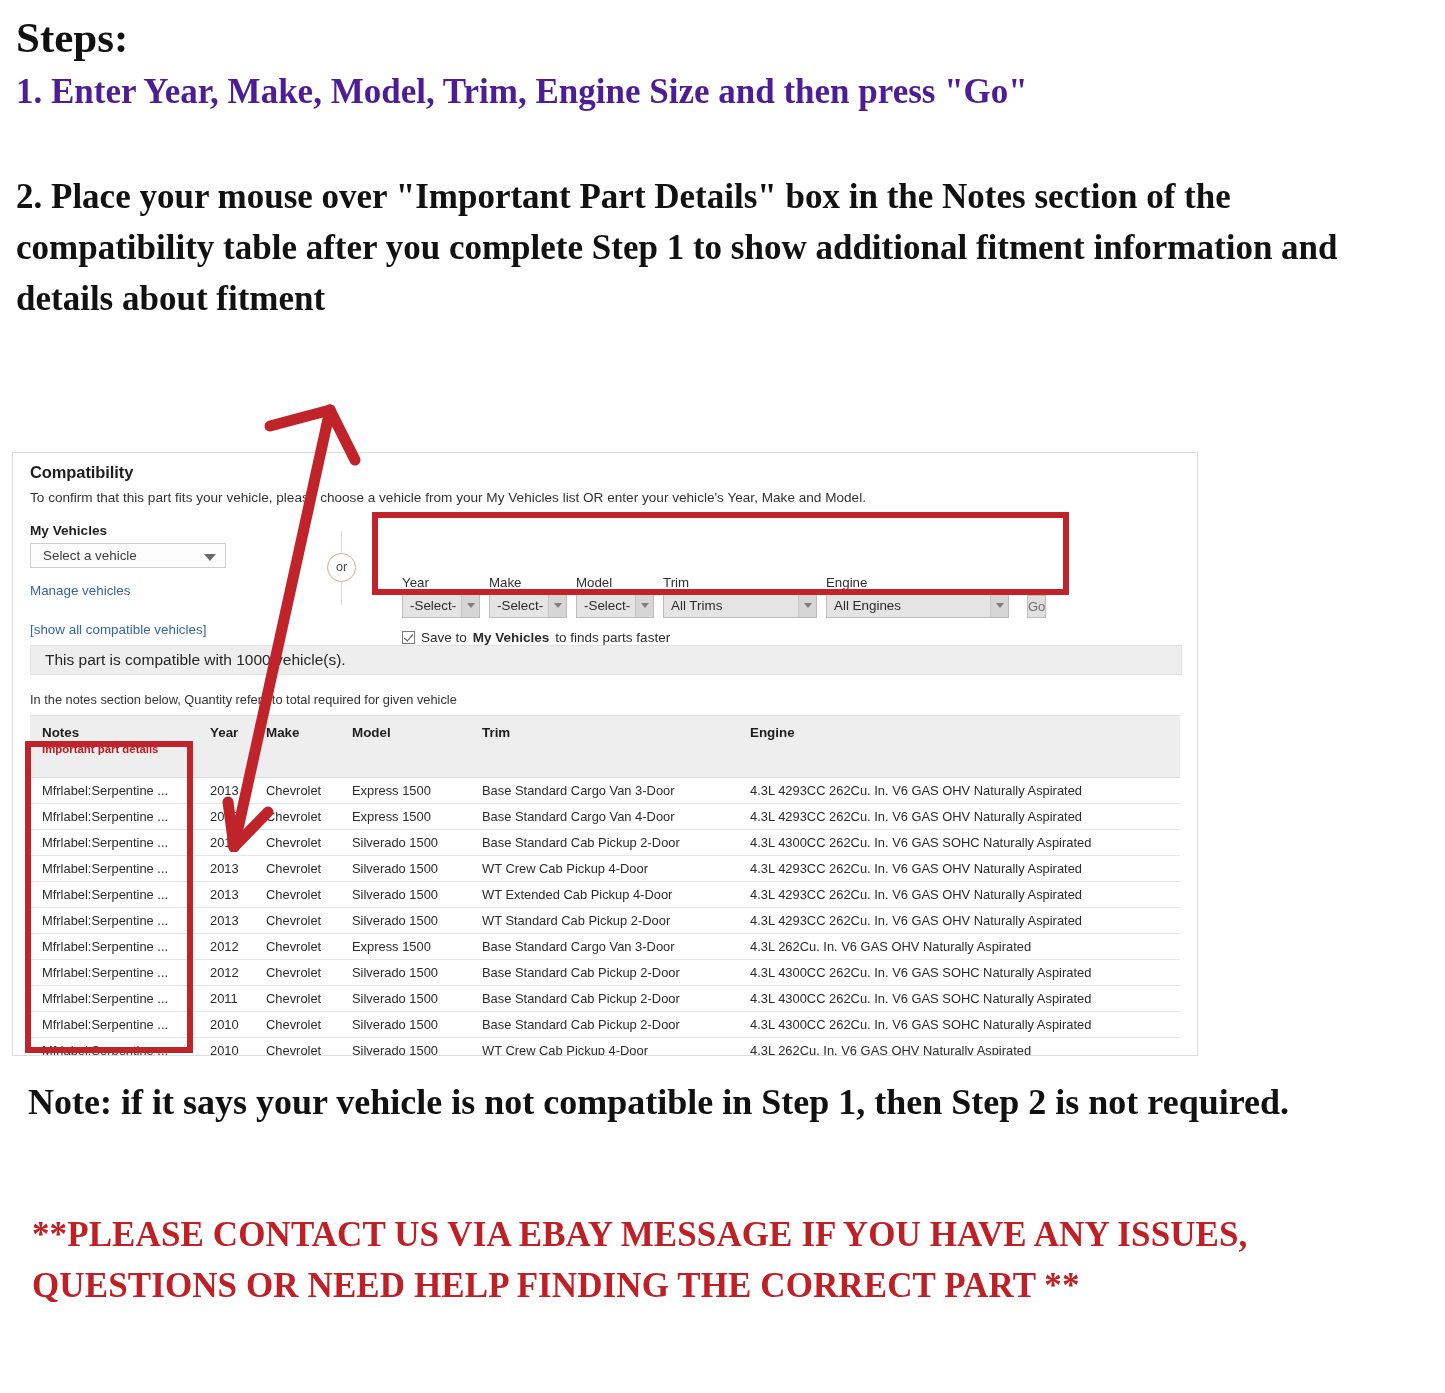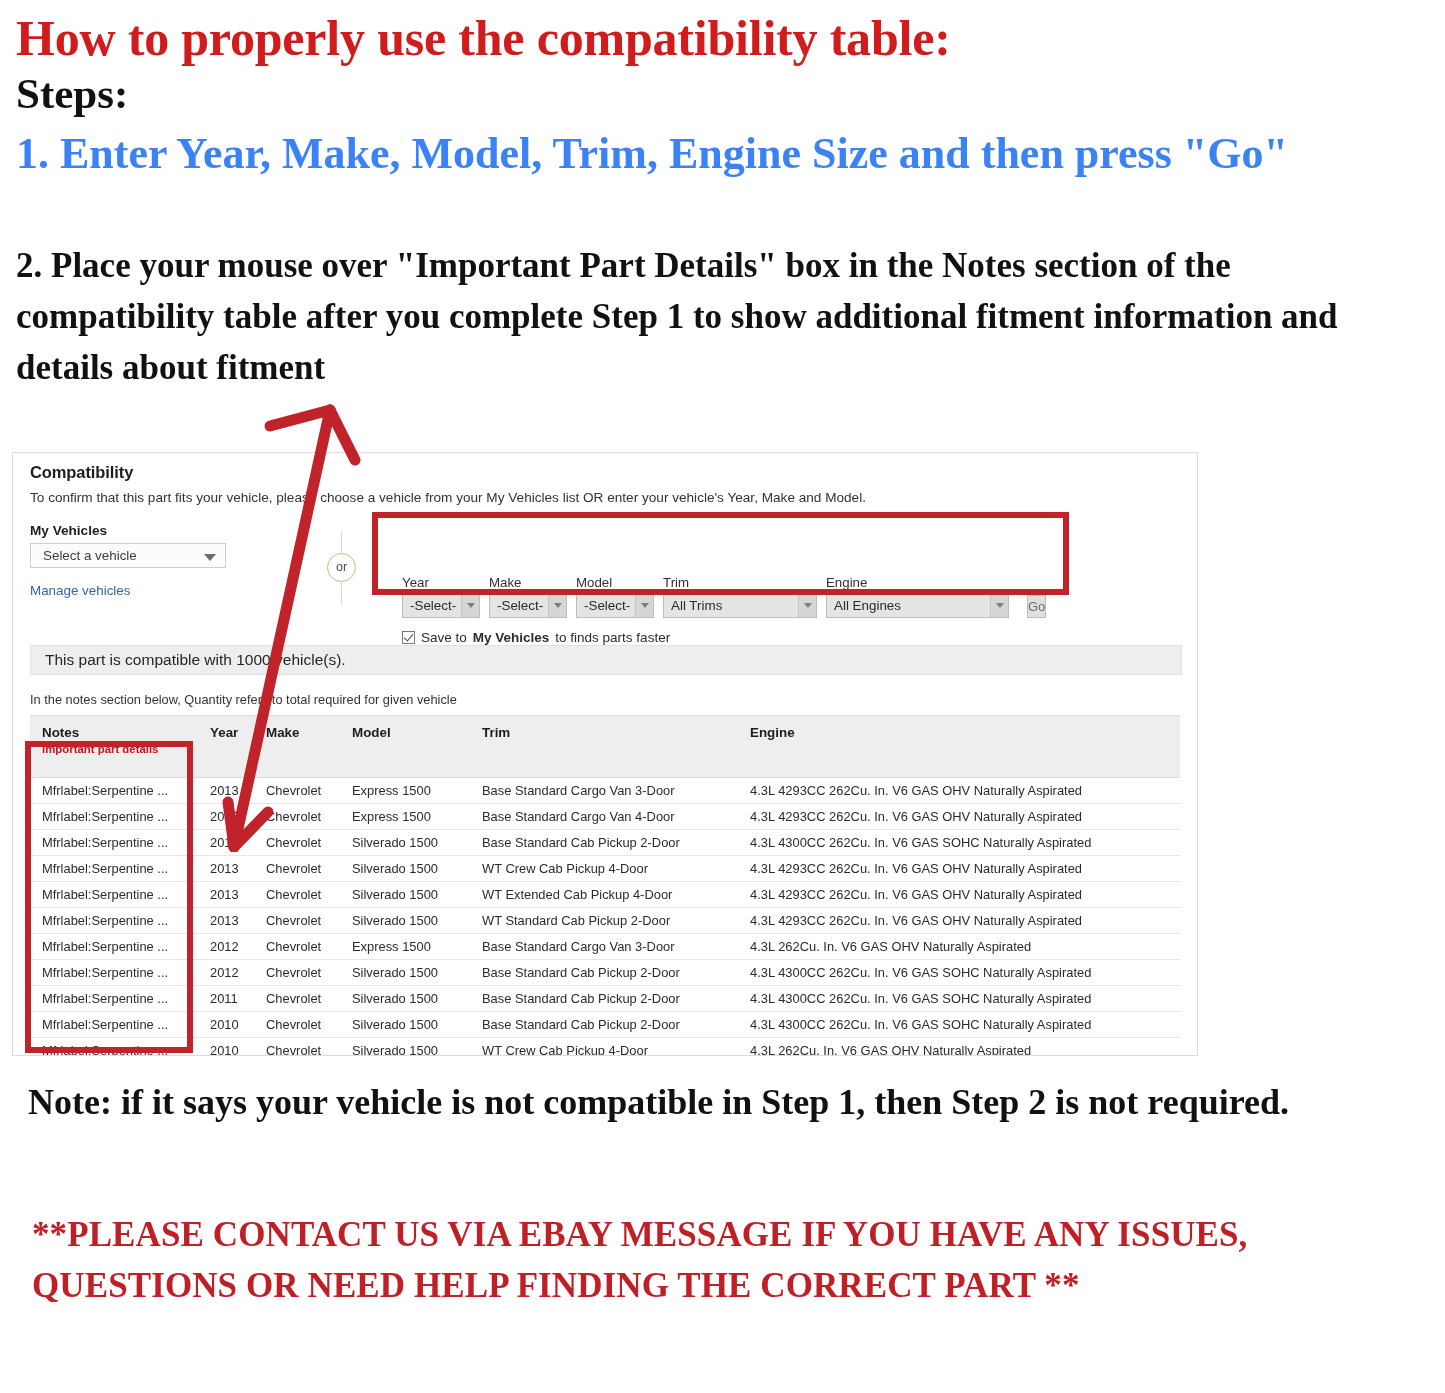--- a/index.html
+++ b/index.html
@@ -36,22 +36,22 @@
     font-family: "Liberation Serif", serif;
     font-weight: bold;
     color: #111111;
     font-size: 43px;
     line-height: 1.1;
     margin: 4px 0 2px 0;
   }
   .step-line {
     font-family: "Liberation Serif", serif;
     font-weight: bold;
-    color: #3b82f6;
-    font-size: 44px;
+    color: #4c1d95;
+    font-size: 35px;
     line-height: 1.42;
     margin: 6px 0 12px 0;
   }
   .step-two {
     font-family: "Liberation Serif", serif;
     font-weight: bold;
     color: #111111;
     font-size: 35px;
     line-height: 1.46;
     margin: 54px 0 0 0;
@@ -369,41 +369,41 @@
     color: #bf2026;
     font-size: 35px;
     line-height: 1.45;
     letter-spacing: 0.1px;
   }
 </style>
 </head>
 <body>
 
 <div class="instructions">
-  <h1 class="hdr-title">How to properly use the compatibility table:</h1>
   <div class="steps-label">Steps:</div>
   <div class="step-line">1. Enter Year, Make, Model, Trim, Engine Size and then press "Go"</div>
   <div class="step-two">2. Place your mouse over "Important Part Details" box in the Notes section of the compatibility table after you complete Step 1 to show additional fitment information and details about fitment</div>
 </div>
 
 <div class="compat-panel">
   <div class="compat-inner">
 
     <div class="compat-title">Compatibility</div>
     <div class="compat-sub">To confirm that this part fits your vehicle, please choose a vehicle from your My Vehicles list OR enter your vehicle's Year, Make and Model.</div>
 
     <div class="vehicle-row">
 
       <div>
         <div class="myveh-label">My Vehicles</div>
         <div class="veh-select">
           <span>Select a vehicle</span>
           <span class="caret"></span>
         </div>
         <div class="link-blue">Manage vehicles</div>
+        <div class="link-blue2">[show all compatible vehicles]</div>
       </div>
 
       <div class="or-sep">
         <div class="vline"></div>
         <div class="bubble">or</div>
       </div>
 
       <div class="finder">
         <div class="finder-fields">
 

